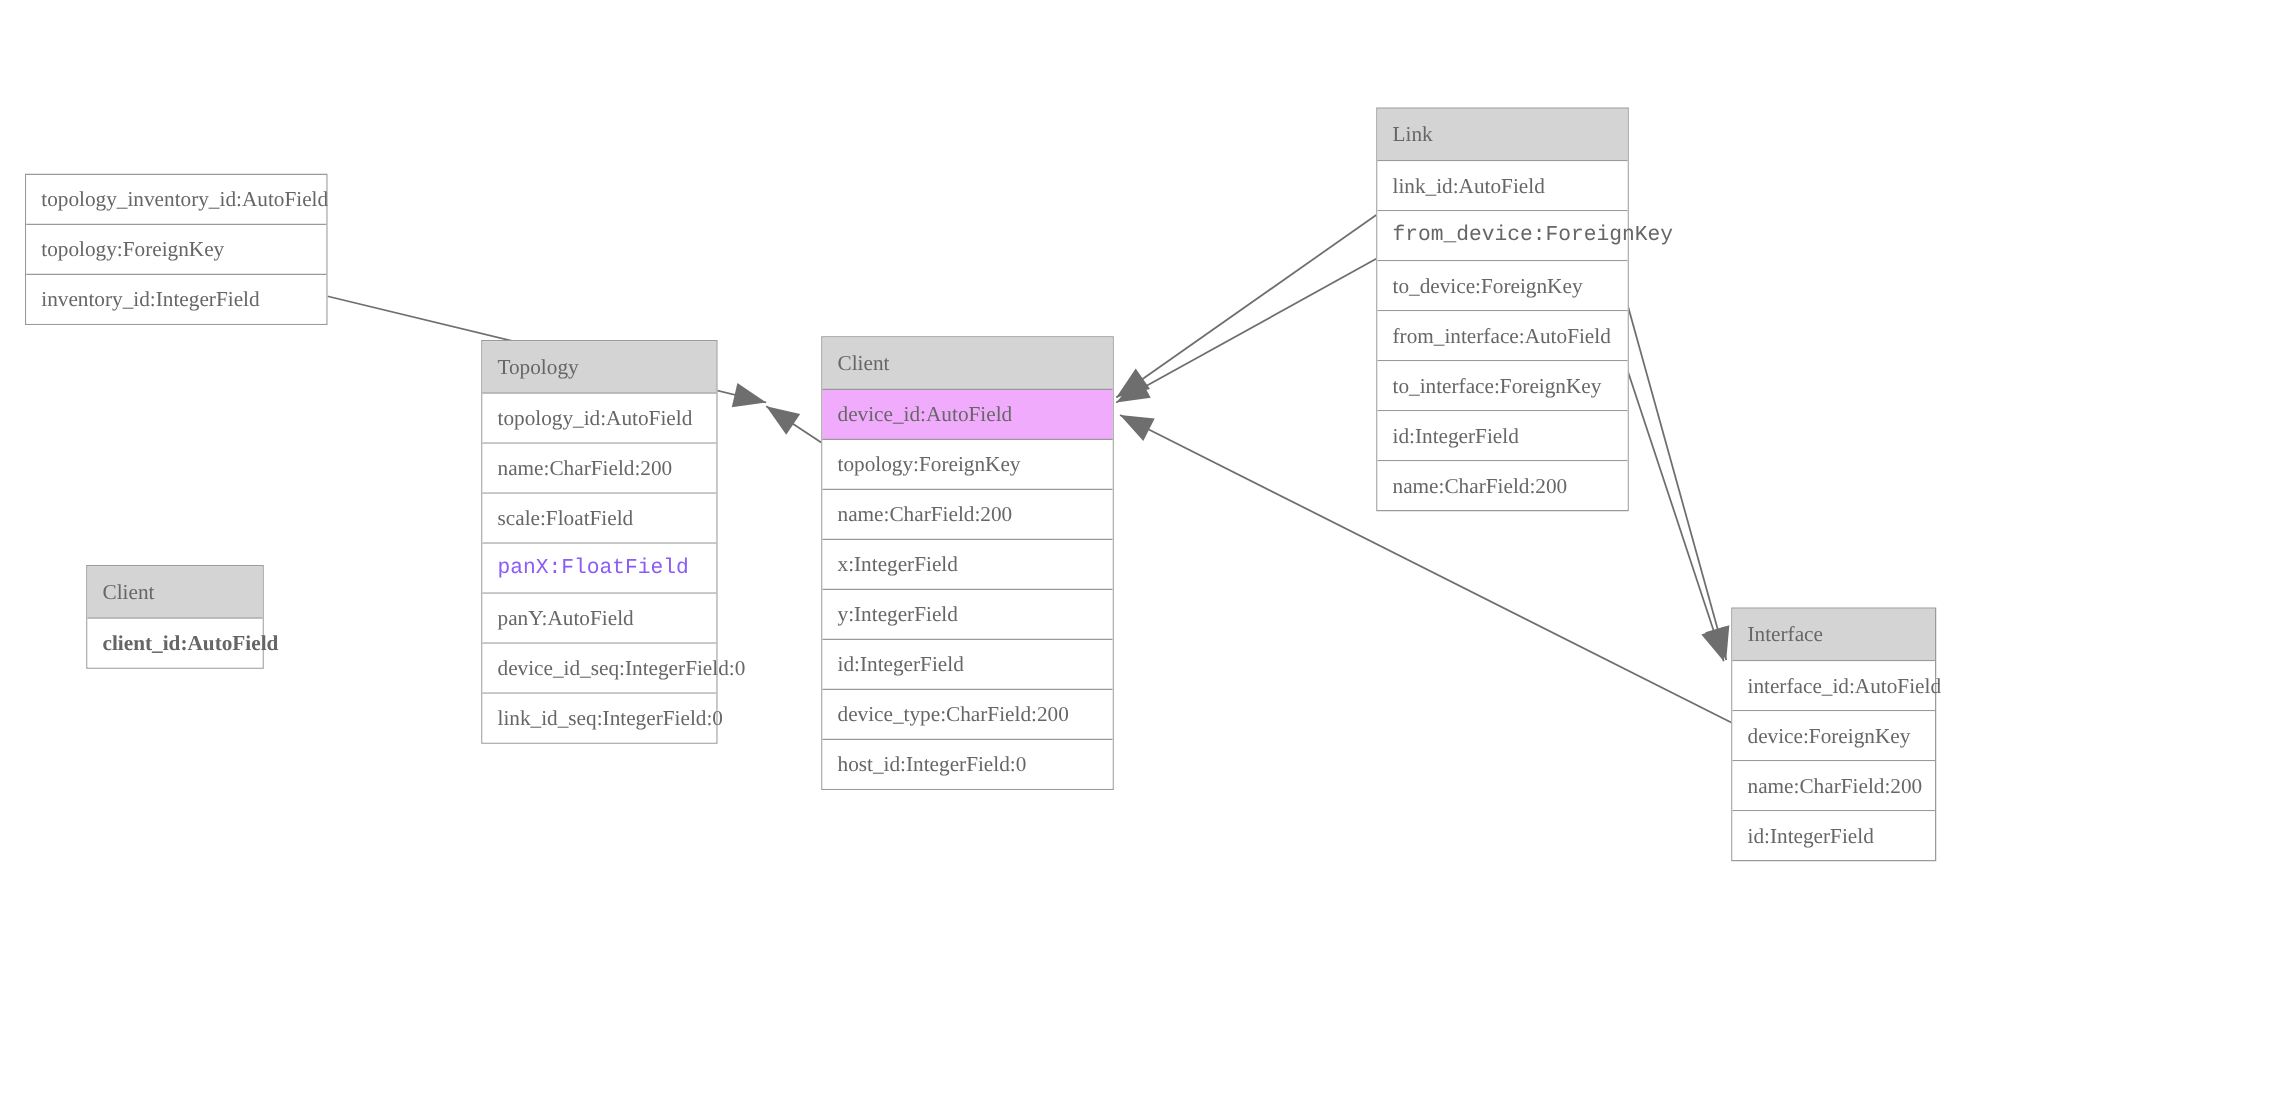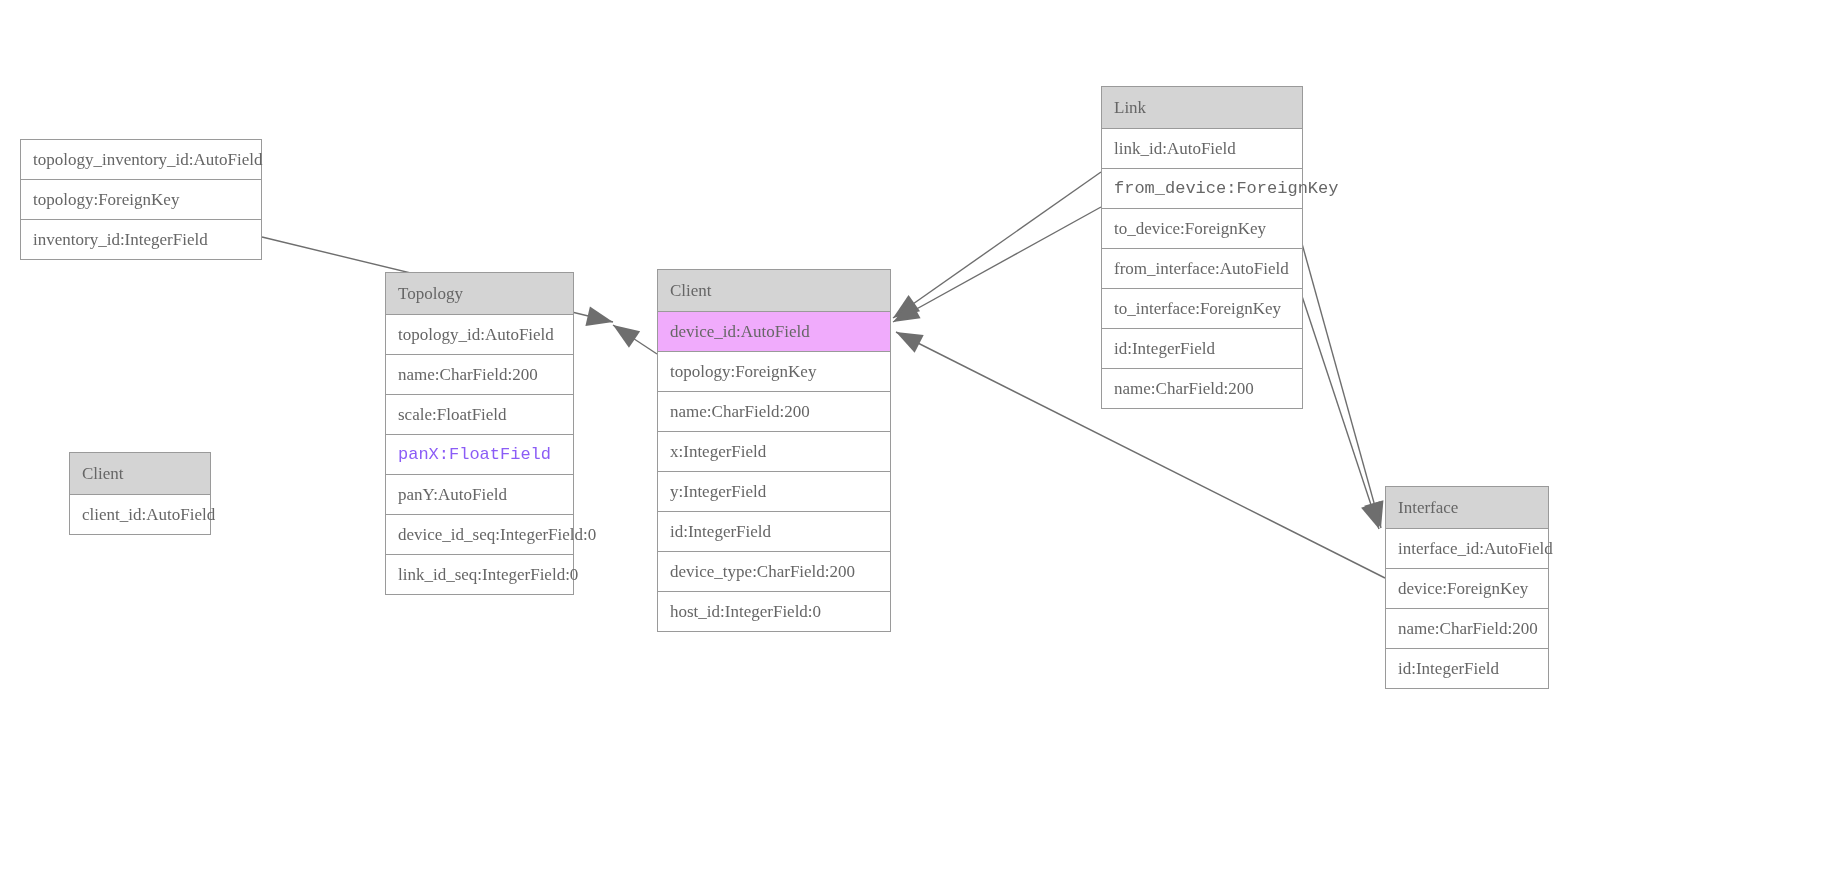--- a/index.html
+++ b/index.html
@@ -92,21 +92,21 @@
     </svg>
 
   <div id="entity-layer">
       <div class="entity" style="left: 20px; top: 139px; width: 242px; border-color: rgb(154, 154, 154);">
         <div class="entity-field" style="color: rgb(102, 102, 102); border-bottom-color: rgb(154, 154, 154); background: rgb(255, 255, 255);">topology_inventory_id:AutoField</div>
         <div class="entity-field" style="color: rgb(102, 102, 102); border-bottom-color: rgb(154, 154, 154); background: rgb(255, 255, 255);">topology:ForeignKey</div>
         <div class="entity-field last" style="color: rgb(102, 102, 102); border-bottom-color: rgb(154, 154, 154); background: rgb(255, 255, 255);">inventory_id:IntegerField</div>
       </div>
       <div class="entity" style="left: 69px; top: 452px; width: 142px; border-color: rgb(154, 154, 154);">
         <div class="entity-header" style="background: rgb(212, 212, 212); color: rgb(102, 102, 102); border-bottom-color: rgb(154, 154, 154);">Client</div>
-        <div class="entity-field last" style="color: rgb(102, 102, 102); border-bottom-color: rgb(154, 154, 154); background: rgb(255, 255, 255);">client_id:AutoField</div>
+        <div class="entity-field last" style="color: rgb(102, 102, 102); border-bottom-color: rgb(154, 154, 154); background: rgb(255, 255, 255); font-weight: bold;">client_id:AutoField</div>
       </div>
       <div class="entity" style="left: 385px; top: 272px; width: 189px; border-color: rgb(154, 154, 154);">
         <div class="entity-header" style="background: rgb(212, 212, 212); color: rgb(102, 102, 102); border-bottom-color: rgb(154, 154, 154);">Topology</div>
         <div class="entity-field" style="color: rgb(102, 102, 102); border-bottom-color: rgb(154, 154, 154); background: rgb(255, 255, 255);">topology_id:AutoField</div>
         <div class="entity-field" style="color: rgb(102, 102, 102); border-bottom-color: rgb(154, 154, 154); background: rgb(255, 255, 255);">name:CharField:200</div>
         <div class="entity-field" style="color: rgb(102, 102, 102); border-bottom-color: rgb(154, 154, 154); background: rgb(255, 255, 255);">scale:FloatField</div>
         <div class="entity-field" style="color: #8b5cf6; border-bottom-color: rgb(154, 154, 154); background: rgb(255, 255, 255); font-family: Liberation Mono, monospace;">panX:FloatField</div>
         <div class="entity-field" style="color: rgb(102, 102, 102); border-bottom-color: rgb(154, 154, 154); background: rgb(255, 255, 255);">panY:AutoField</div>
         <div class="entity-field" style="color: rgb(102, 102, 102); border-bottom-color: rgb(154, 154, 154); background: rgb(255, 255, 255);">device_id_seq:IntegerField:0</div>
         <div class="entity-field last" style="color: rgb(102, 102, 102); border-bottom-color: rgb(154, 154, 154); background: rgb(255, 255, 255);">link_id_seq:IntegerField:0</div>

